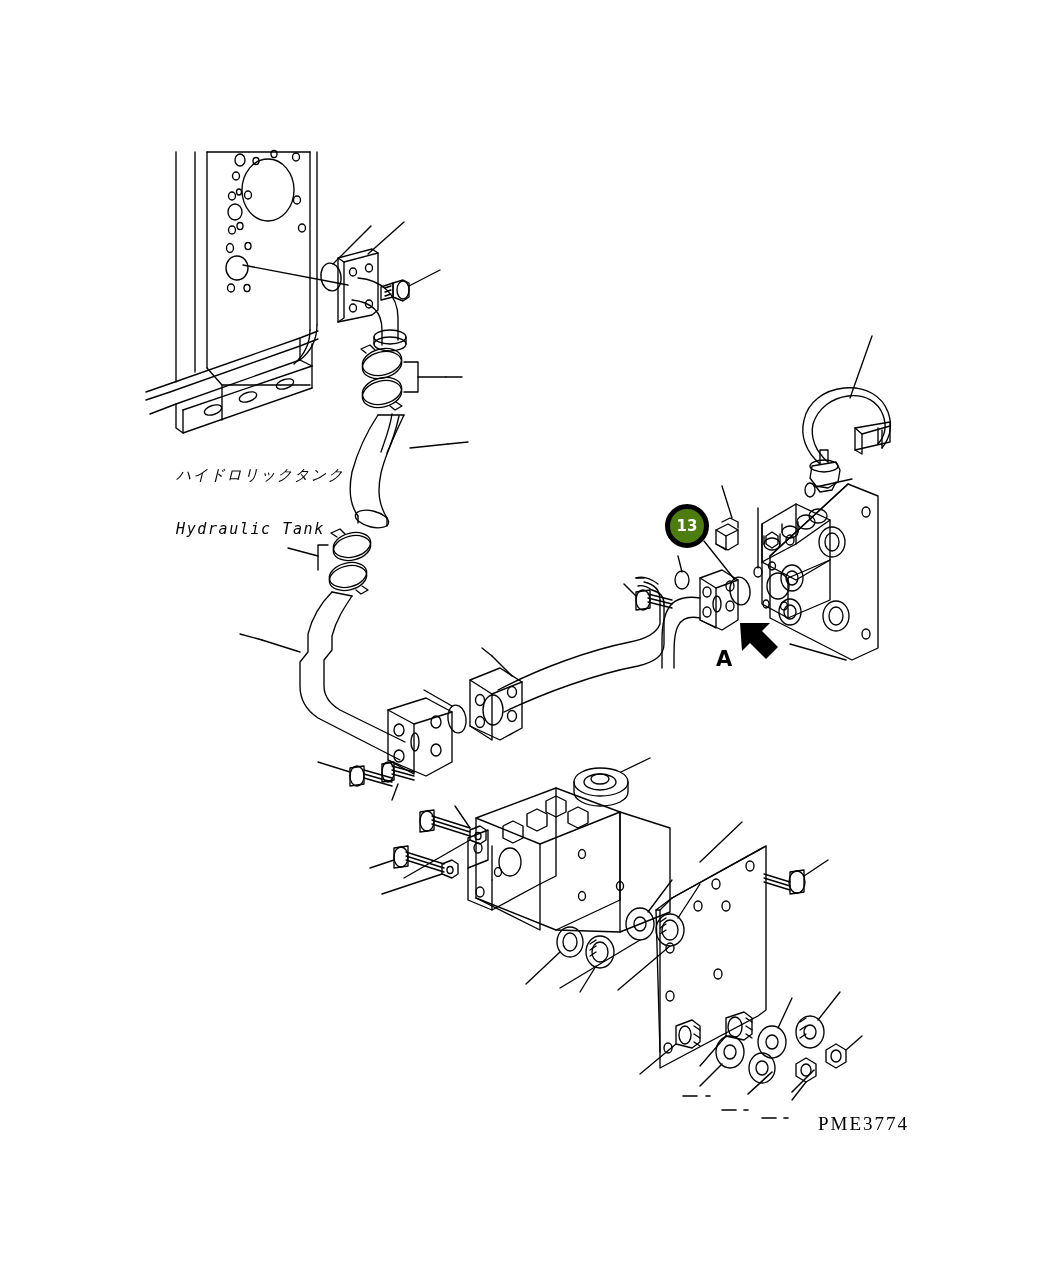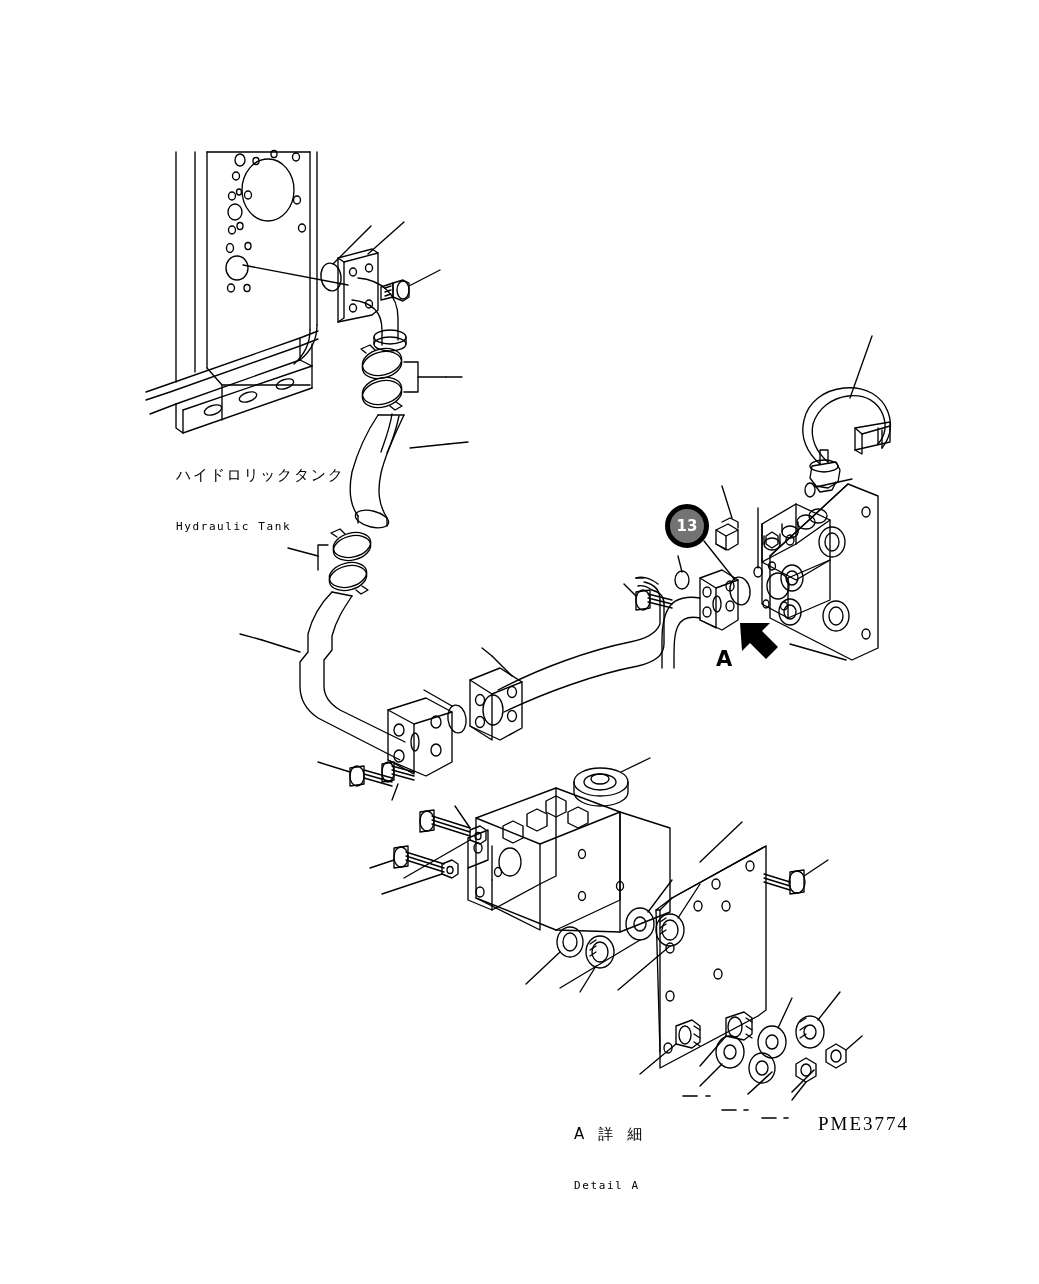--- a/index.html
+++ b/index.html
@@ -30,43 +30,43 @@
     color: #000;
     line-height: 1.15;
   }
   .lbl-jp {
     font-family: "DejaVu Sans", "Liberation Sans", sans-serif;
     font-size: 15px;
     letter-spacing: 1.5px;
   }
   .lbl-en {
     font-family: "DejaVu Sans Mono", "Liberation Mono", monospace;
-    font-size: 11px;
+    font-size: 15px;
     letter-spacing: 1.6px;
   }
-  #tank-caption { left: 176px; top: 430px; }
+  #tank-caption { left: 176px; top: 430px; font-style: italic; }
   #detail-caption { left: 574px; top: 1089px; }
   #drawing-no {
     left: 818px; top: 1113px;
     font-family: Liberation Serif, serif;
     font-size: 19px;
     letter-spacing: 2px;
   }
   #section-letter {
     left: 716px; top: 647px;
     font-family: "DejaVu Sans", "Liberation Sans", sans-serif;
     font-size: 21px;
     font-weight: 700;
   }
   #callout-13 {
     position: absolute;
     left: 665px; top: 504px;
     width: 44px; height: 44px;
     border-radius: 50%;
-    background: #737373;
+    background: #4d7c0f;
     border: 5px solid #000000;
     box-sizing: border-box;
     display: flex;
     align-items: center;
     justify-content: center;
     color: #ffffff;
     font-family: "DejaVu Sans", "Liberation Sans", sans-serif;
     font-size: 15px;
     font-weight: 600;
   }
@@ -513,20 +513,16 @@
     <span>13</span>
   </div>
 
   <div id="tank-caption" class="lbl">
     <div class="lbl-jp">ハイドロリックタンク</div>
     <div class="lbl-en">Hydraulic Tank</div>
   </div>
 
   <div id="section-letter" class="lbl">A</div>
 
-  <div id="detail-caption" class="lbl">
-    <div class="lbl-jp">A  詳  細</div>
-    <div class="lbl-en">Detail A</div>
-  </div>
 
   <div id="drawing-no" class="lbl">PME3774</div>
 
 </div>
 
 </body></html>

